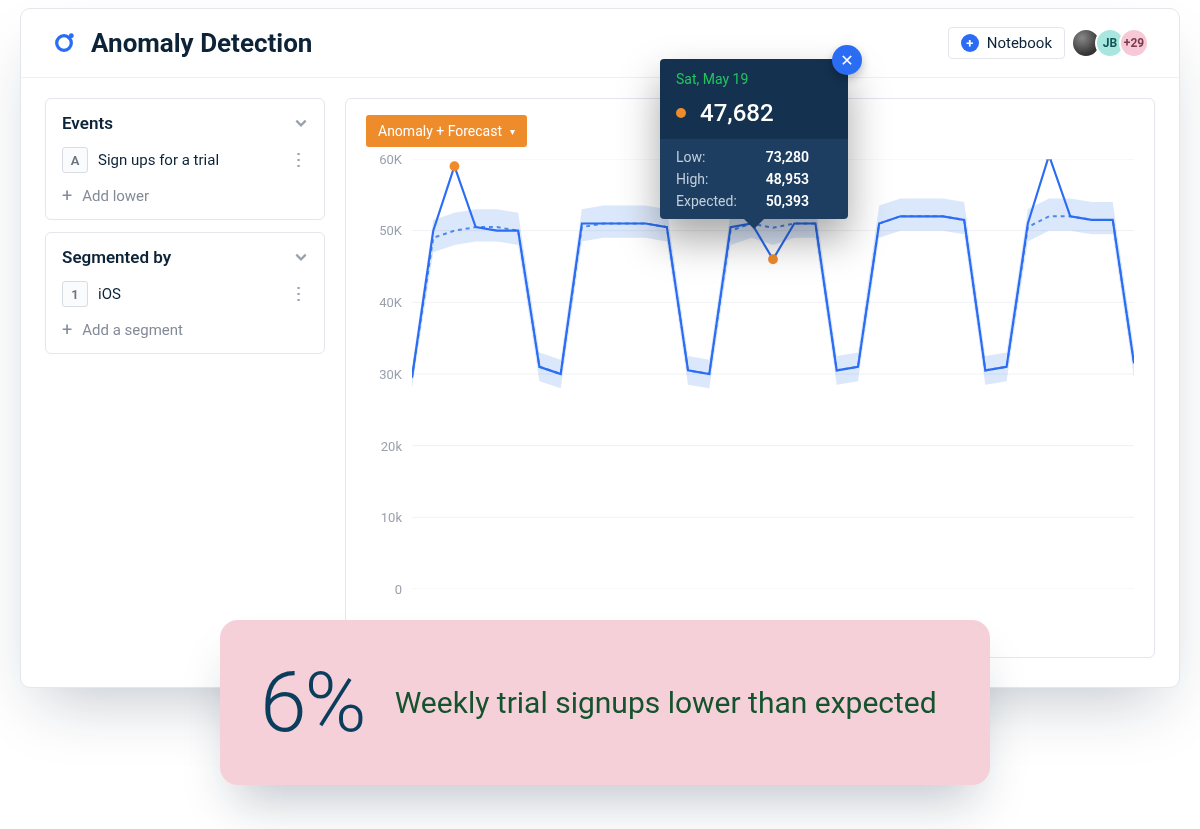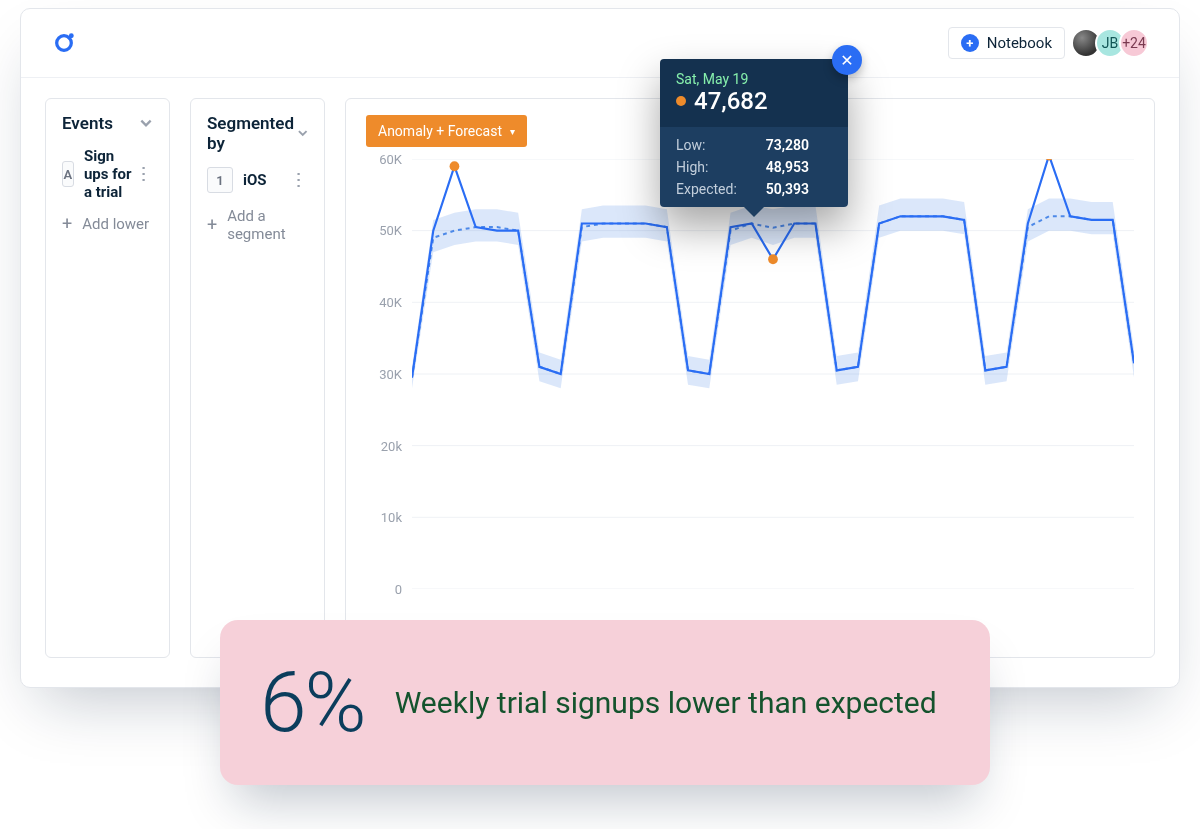--- a/index.html
+++ b/index.html
@@ -6,34 +6,34 @@
   body{background:#fff;width:1200px;height:829px;overflow:hidden;position:relative}
   .window{position:absolute;top:8px;left:20px;width:1160px;height:680px;border:1px solid #e3e6eb;border-radius:10px;background:#fff;box-shadow:0 30px 60px -20px rgba(12,30,60,.25);overflow:visible}
   
   .hdr{display:flex;align-items:center;justify-content:space-between;padding:18px 30px;border-bottom:1px solid #eef0f4}
   .hdr-left{display:flex;align-items:center;gap:14px}
   .app-title{font-size:26px;font-weight:700;color:#0d2438}
   .hdr-right{display:flex;align-items:center;gap:12px}
   .notebook-btn{border:1px solid #e3e6eb;border-radius:4px;background:#fff;padding:6px 12px;display:flex;align-items:center;gap:8px;font-size:15px;color:#0d2438;cursor:pointer}
   .plus-circle{width:18px;height:18px;border-radius:50%;background:#2a6df4;color:#fff;display:flex;align-items:center;justify-content:center;font-size:13px;font-weight:700}
   .avatars{display:flex;align-items:center}
-  .av{width:30px;height:30px;border-radius:50%;border:2px solid #fff;margin-left:-6px;display:flex;align-items:center;justify-content:center;font-size:14px;font-weight:400}
+  .av{width:30px;height:30px;border-radius:50%;border:2px solid #fff;margin-left:-6px;display:flex;align-items:center;justify-content:center;font-size:12px;font-weight:700}
   .av1{background:radial-gradient(circle at 35% 30%,#888 0%,#333 70%)}
   .av2{background:#a8e6e0;color:#155}
   .av3{background:#f7c9d6;color:#7a3a50}
   
   .body{display:flex;gap:20px;padding:20px 24px}
-  .side{width:280px;display:flex;flex-direction:row;gap:20px}
+  .side{width:280px;display:flex;flex-direction:column;gap:12px}
   .card{border:1px solid #e3e6eb;border-radius:6px;background:#fff;padding:14px 16px}
   .card-hdr{display:flex;justify-content:space-between;align-items:center;margin-bottom:14px}
   .card-title{font-size:17px;font-weight:600;color:#0d2438}
   .chip-row{display:flex;align-items:center;justify-content:space-between;margin-bottom:14px}
   .chip-left{display:flex;align-items:center;gap:10px}
   .chip{border:1px solid #d8dce3;border-radius:3px;width:26px;height:26px;display:flex;align-items:center;justify-content:center;font-size:13px;font-weight:600;color:#6b7280;background:#fafbfc}
-  .chip-label{font-size:15px;color:#0d2438;font-weight:700}
+  .chip-label{font-size:15px;color:#0d2438;font-weight:400}
   .kebab{color:#9aa1ad;font-size:18px;line-height:1;transform:rotate(90deg);cursor:pointer}
   .add-row{display:flex;align-items:center;gap:10px;color:#848b98;font-size:15px;cursor:pointer}
   .plus{font-size:18px;line-height:1}
   .chev{color:#9aa1ad}
   
   .chart-panel{flex:1;border:1px solid #e3e6eb;border-radius:6px;background:#fff;padding:16px 20px;position:relative;height:560px}
   .chart-tb{display:flex;gap:12px;margin-bottom:10px}
   .sel-primary{background:#ee8b2b;border:none;color:#fff;border-radius:3px;padding:8px 12px;font-size:14px;display:flex;align-items:center;gap:8px;cursor:pointer}
   .sel-secondary{border:1px solid #e3e6eb;background:#fff;border-radius:3px;padding:8px 12px;font-size:14px;color:#555;cursor:pointer}
   .chev-sm{font-size:10px}
@@ -42,22 +42,22 @@
   .y-lbl{position:absolute;right:4px;font-size:13px;color:#9aa1ad}
   svg.plot{position:absolute;left:46px;right:0;top:0;height:100%;width:calc(100% - 46px)}
   .grid-line{stroke:#eef1f5;stroke-width:1}
   .band{fill:#4d89e8;opacity:.20}
   .dash{stroke:#4d89e8;stroke-width:2;stroke-dasharray:4 4;fill:none}
   .line{stroke:#2a6df4;stroke-width:2.2;fill:none}
   .anom{fill:#ee8b2b}
   
   .tooltip{position:absolute;width:188px;border-radius:4px;overflow:visible;box-shadow:0 20px 40px rgba(0,0,0,.35)}
   .tt-top{background:#14314f;padding:12px 16px;border-top-left-radius:4px;border-top-right-radius:4px}
-  .tt-date{color:#86efac;font-size:14px;margin-bottom:0}
-  .tt-val-row{display:flex;align-items:center;gap:8px}
+  .tt-date{color:#22c55e;font-size:14px;margin-bottom:12px}
+  .tt-val-row{display:flex;align-items:center;gap:14px}
   .dot{width:10px;height:10px;border-radius:50%;background:#ee8b2b}
   .tt-val{color:#fff;font-size:24px;font-weight:500}
   .tt-bot{background:#1d3e61;padding:10px 16px;display:grid;grid-template-columns:auto auto;row-gap:6px;column-gap:6px;font-size:14px;border-bottom-left-radius:4px;border-bottom-right-radius:4px}
   .tt-k{color:#c2cedb}
   .tt-v{color:#fff;font-weight:600}
   .tt-arrow{position:absolute;bottom:-10px;left:50%;transform:translateX(-50%);width:0;height:0;border-left:10px solid transparent;border-right:10px solid transparent;border-top:10px solid #1d3e61}
   .tt-close{position:absolute;top:-14px;right:-14px;width:30px;height:30px;border-radius:50%;background:#2a6df4;color:#fff;display:flex;align-items:center;justify-content:center;font-size:16px;cursor:pointer;box-shadow:0 4px 10px rgba(0,0,0,.25)}
   
   .callout{position:absolute;left:220px;top:620px;width:770px;height:165px;background:#f6d0d9;border-radius:18px;display:flex;align-items:center;gap:30px;padding:0 40px;box-shadow:0 30px 50px -15px rgba(12,30,60,.25)}
   .callout-pct{font-size:84px;font-weight:300;color:#0b3d5c;letter-spacing:-2px}
@@ -70,30 +70,31 @@
 
 <div class="window">
 
   <div class="hdr">
     <div class="hdr-left">
       <svg class="logo" viewBox="0 0 32 32">
         <circle cx="16" cy="16" r="9" fill="none" stroke="#2a6df4" stroke-width="4"></circle>
         <circle cx="25" cy="7" r="3" fill="#2a6df4"></circle>
         <line x1="21" y1="11" x2="25" y2="7" stroke="#2a6df4" stroke-width="3"></line>
       </svg>
+      <div class="app-title">Anomaly Detection</div>
     </div>
     <div class="hdr-right">
       <button class="notebook-btn">
         <span class="plus-circle">+</span>
         <span>Notebook</span>
       </button>
       <div class="avatars">
         <div class="av av1"></div>
         <div class="av av2">JB</div>
-        <div class="av av3">+24</div>
+        <div class="av av3">+29</div>
       </div>
     </div>
   </div>
 
   <div class="body">
 
     <div class="side">
 
       <div class="card">
         <div class="card-hdr">

